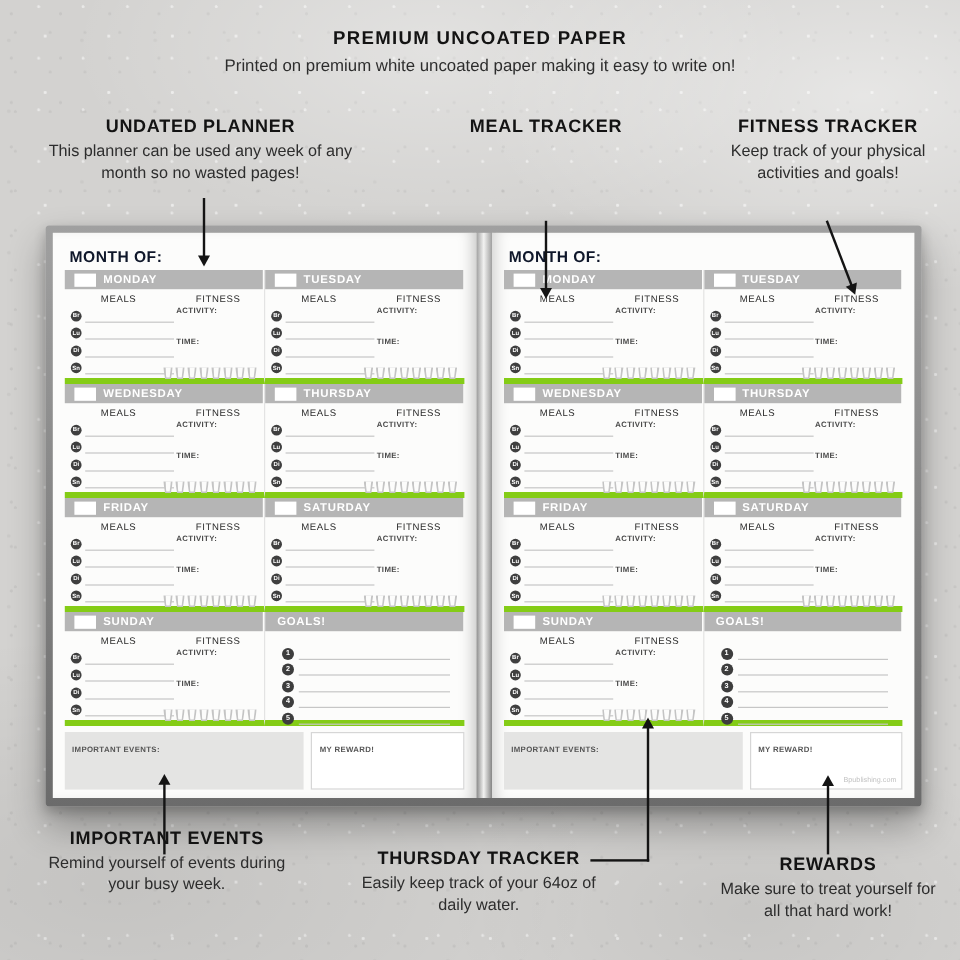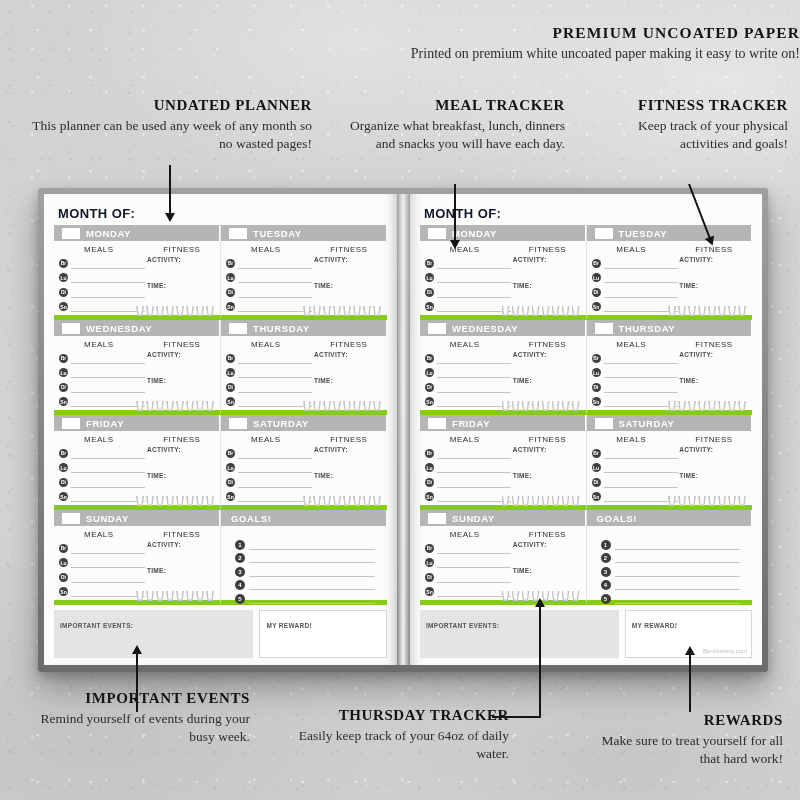--- a/index.html
+++ b/index.html
@@ -19,21 +19,21 @@
   body::before {
     content:""; position:absolute; inset:0; z-index:0; pointer-events:none;
     background:
       radial-gradient(620px 320px at 12% 92%, rgba(0,0,0,.07), transparent 65%),
       radial-gradient(540px 280px at 90% 10%, rgba(255,255,255,.45), transparent 60%),
       radial-gradient(420px 240px at 78% 95%, rgba(0,0,0,.06), transparent 60%),
       radial-gradient(500px 260px at 45% 5%, rgba(255,255,255,.35), transparent 60%);
   }
 
   
-  .ann { position:absolute; z-index:6; text-align:right;font-family:Liberation Serif, serif; }
+  .ann { position:absolute; z-index:6; text-align:center; }
   .ann-title { font-size:15px; font-weight:bold; letter-spacing:.6px; color:#131313; margin-bottom:3px; }
   .ann-body  { font-size:13.5px; color:#2d2d2d; line-height:1.32; }
   #hdr { left:0; right:0; top:24px; }
   #hdr .ann-title { font-size:15.5px; letter-spacing:1.1px; }
   #hdr .ann-body  { font-size:14px; }
   #ann-undated  { left:22px;  top:97px;  width:290px; }
   #ann-meal     { left:345px; top:97px;  width:220px; }
   #ann-fitness  { left:592px; top:97px;  width:196px; }
   #ann-events   { left:28px;  top:690px; width:222px; }
   #ann-hydration{ left:289px; top:707px; width:220px; }
@@ -121,21 +121,20 @@
   <div class="ann-title">PREMIUM UNCOATED PAPER</div>
   <div class="ann-body">Printed on premium white uncoated paper making it easy to write on!</div>
 </div>
 
 <div class="ann" id="ann-undated">
   <div class="ann-title">UNDATED PLANNER</div>
   <div class="ann-body">This planner can be used any week of any month so no wasted pages!</div>
 </div>
 <div class="ann" id="ann-meal">
   <div class="ann-title">MEAL TRACKER</div>
-  <div class="ann-body">Organize what breakfast, lunch, dinners and snacks you will have each day.</div>
 </div>
 <div class="ann" id="ann-fitness">
   <div class="ann-title">FITNESS TRACKER</div>
   <div class="ann-body">Keep track of your physical activities and goals!</div>
 </div>
 
 <div class="ann" id="ann-events">
   <div class="ann-title">IMPORTANT EVENTS</div>
   <div class="ann-body">Remind yourself of events during your busy week.</div>
 </div>

